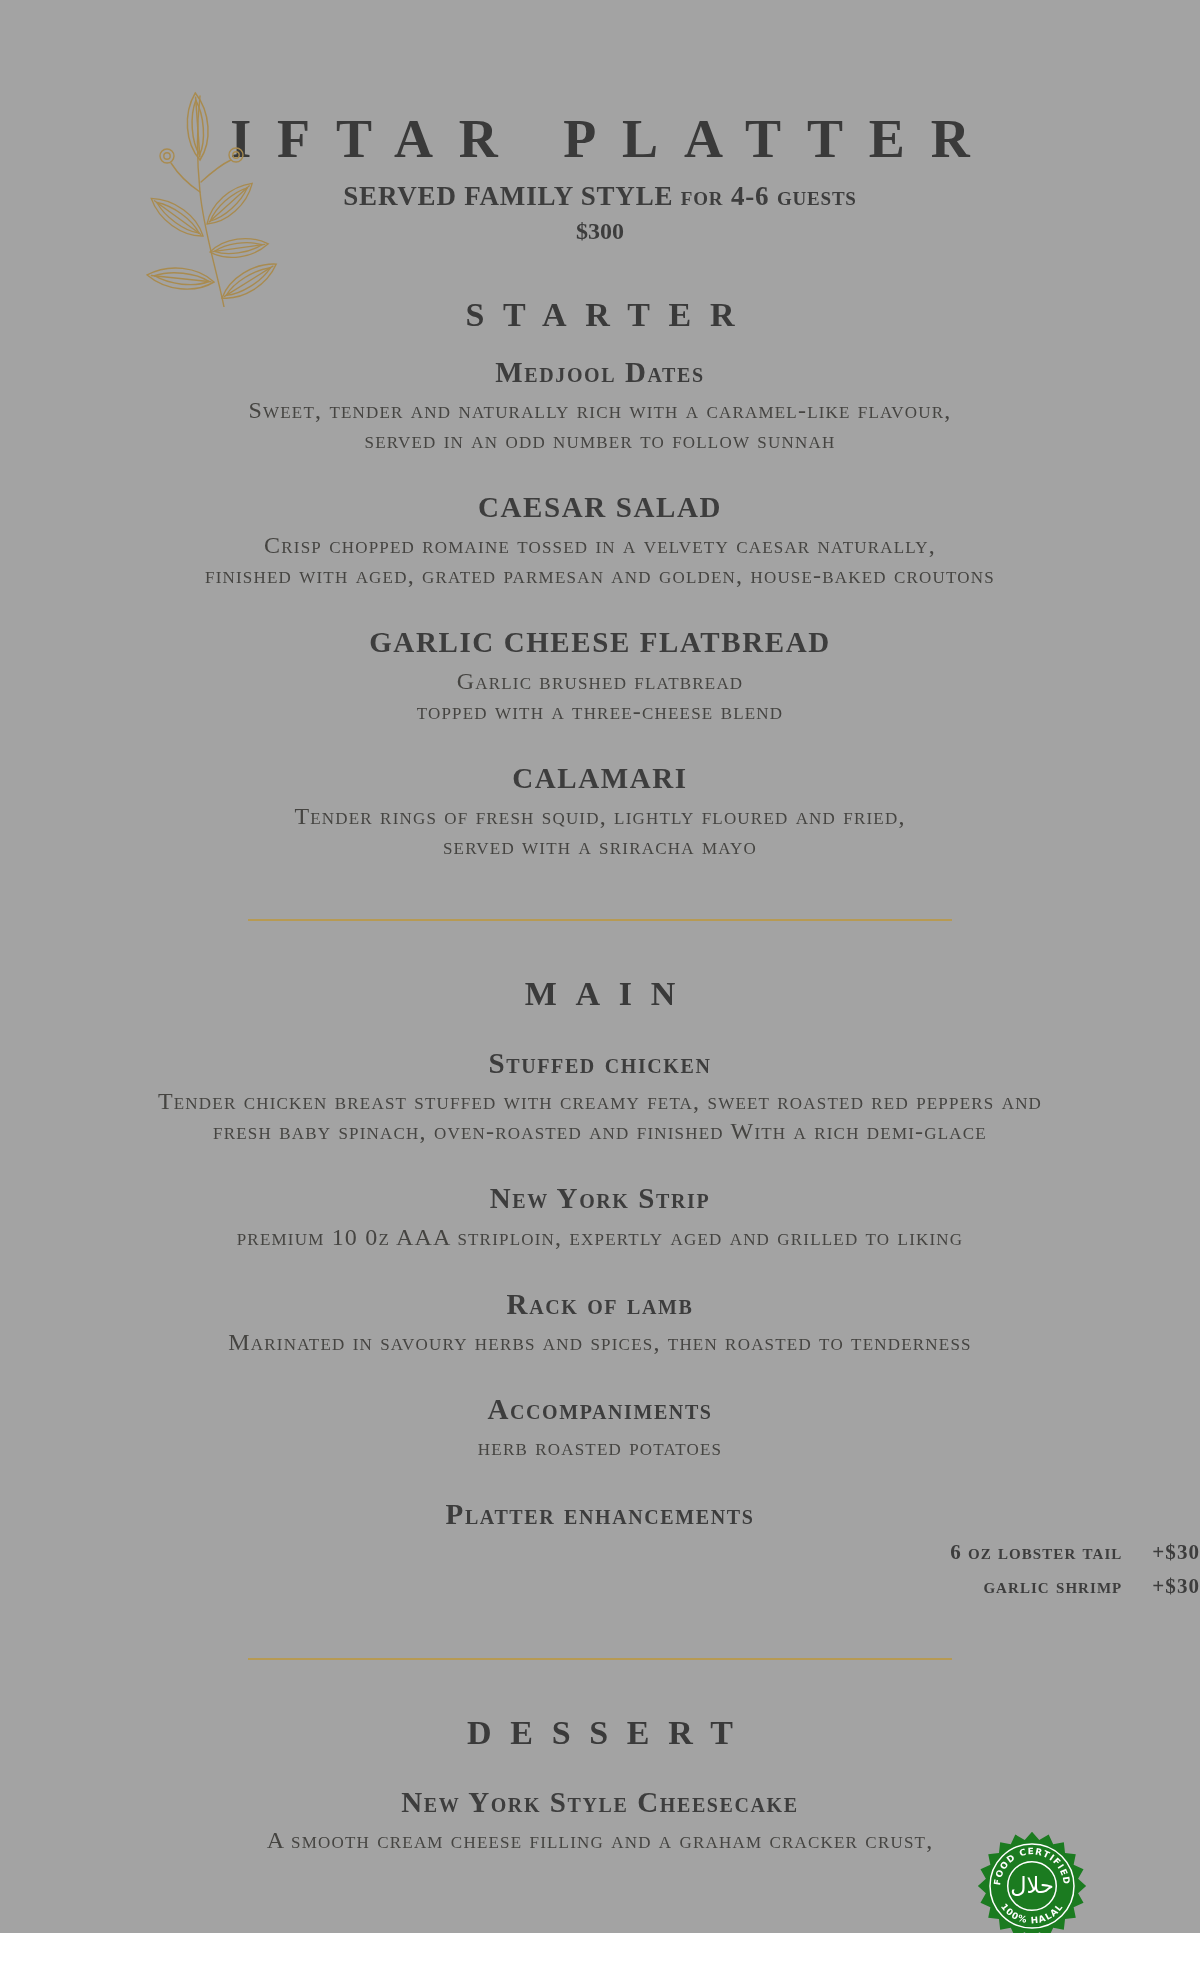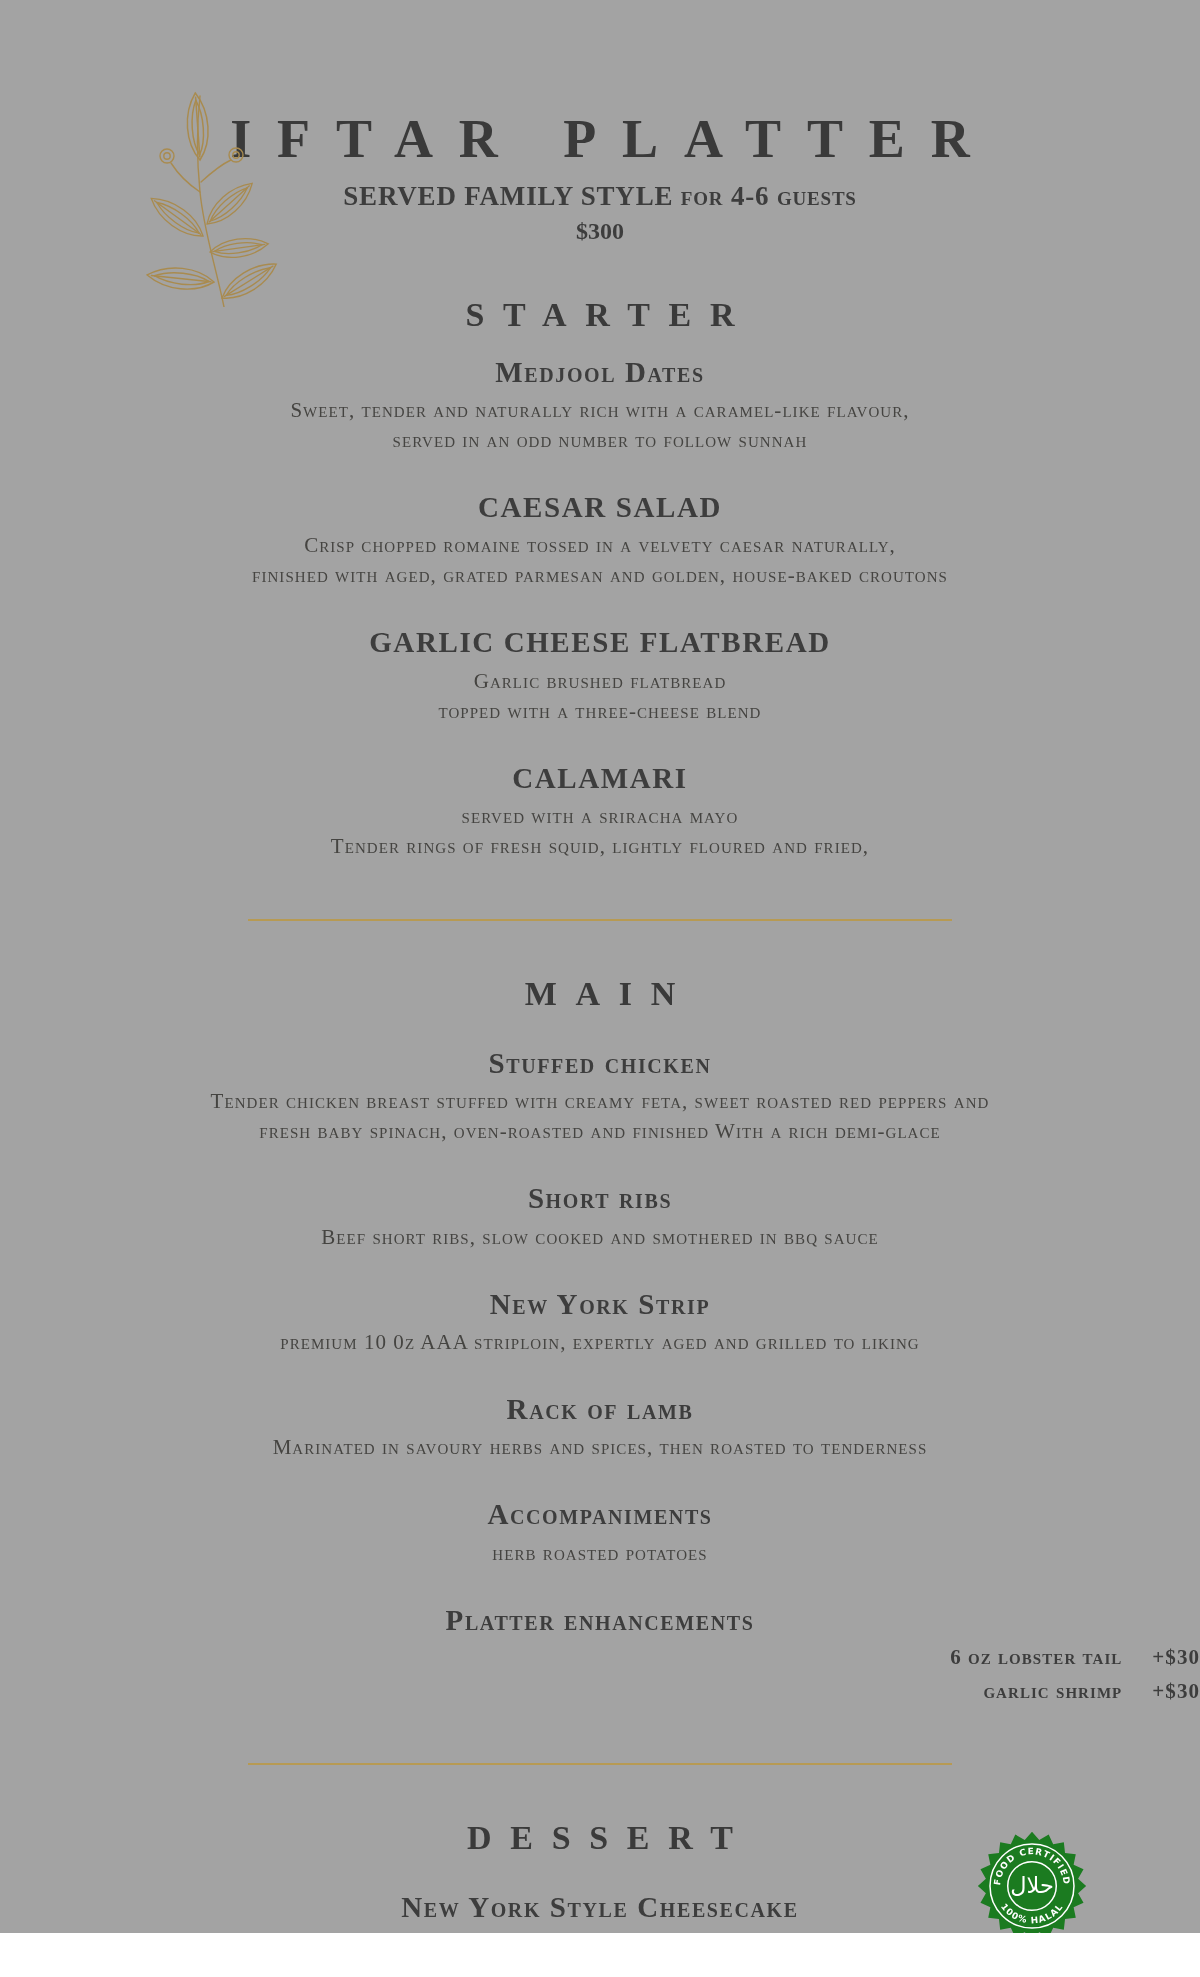--- a/index.html
+++ b/index.html
@@ -30,21 +30,21 @@
   }
   .section-heading.first{margin-top:52px;}
   .item{margin-top:36px;}
   .item.first{margin-top:24px;}
   .item-name{
     margin:0;font-size:29px;line-height:1.15;font-weight:700;color:#3d3d3d;
     font-variant:small-caps;letter-spacing:.055em;
   }
   .desc{
     margin:6px auto 0 auto;max-width:1060px;
-    font-size:21px;line-height:30px;font-weight:400;color:#454441;
+    font-size:24px;line-height:30px;font-weight:400;color:#454441;
     font-variant:small-caps;letter-spacing:.05em;font-family:Liberation Serif, serif;
   }
   .desc + .desc{margin-top:0;}
   .enh-line{
     margin:6px 0 0 0;font-size:21px;line-height:28px;font-weight:700;color:#3d3d3d;
     font-variant:small-caps;letter-spacing:.05em;text-align:right;
   }
   .enh-price{margin-left:30px;font-variant:normal;}
   .divider{
     display:block;border:none;border-top:2px solid #b79a53;
@@ -116,38 +116,34 @@
     </div>
 
     <div class="item">
       <h3 class="item-name">GARLIC CHEESE FLATBREAD</h3>
       <p class="desc">Garlic brushed flatbread</p>
       <p class="desc">topped with a three-cheese blend</p>
     </div>
 
     <div class="item">
       <h3 class="item-name">CALAMARI</h3>
+      <p class="desc">Tender rings of fresh squid, lightly floured and fried,</p>
       <p class="desc">served with a sriracha mayo</p>
-      <p class="desc">Tender rings of fresh squid, lightly floured and fried,</p>
     </div>
 
     <hr class="divider">
 
     <h2 class="section-heading">MAIN</h2>
 
     <div class="item">
       <h3 class="item-name">Stuffed chicken</h3>
       <p class="desc">Tender chicken breast stuffed with creamy feta, sweet roasted red peppers and</p>
       <p class="desc">fresh baby spinach, oven-roasted and finished With a rich demi-glace</p>
     </div>
 
-    <div class="item">
-      <h3 class="item-name">Short ribs</h3>
-      <p class="desc">Beef short ribs, slow cooked and smothered in bbq sauce</p>
-    </div>
 
     <div class="item">
       <h3 class="item-name">New York Strip</h3>
       <p class="desc">premium 10 0z AAA striploin, expertly aged and grilled to liking</p>
     </div>
 
     <div class="item">
       <h3 class="item-name">Rack of lamb</h3>
       <p class="desc">Marinated in savoury herbs and spices, then roasted to tenderness</p>
     </div>

